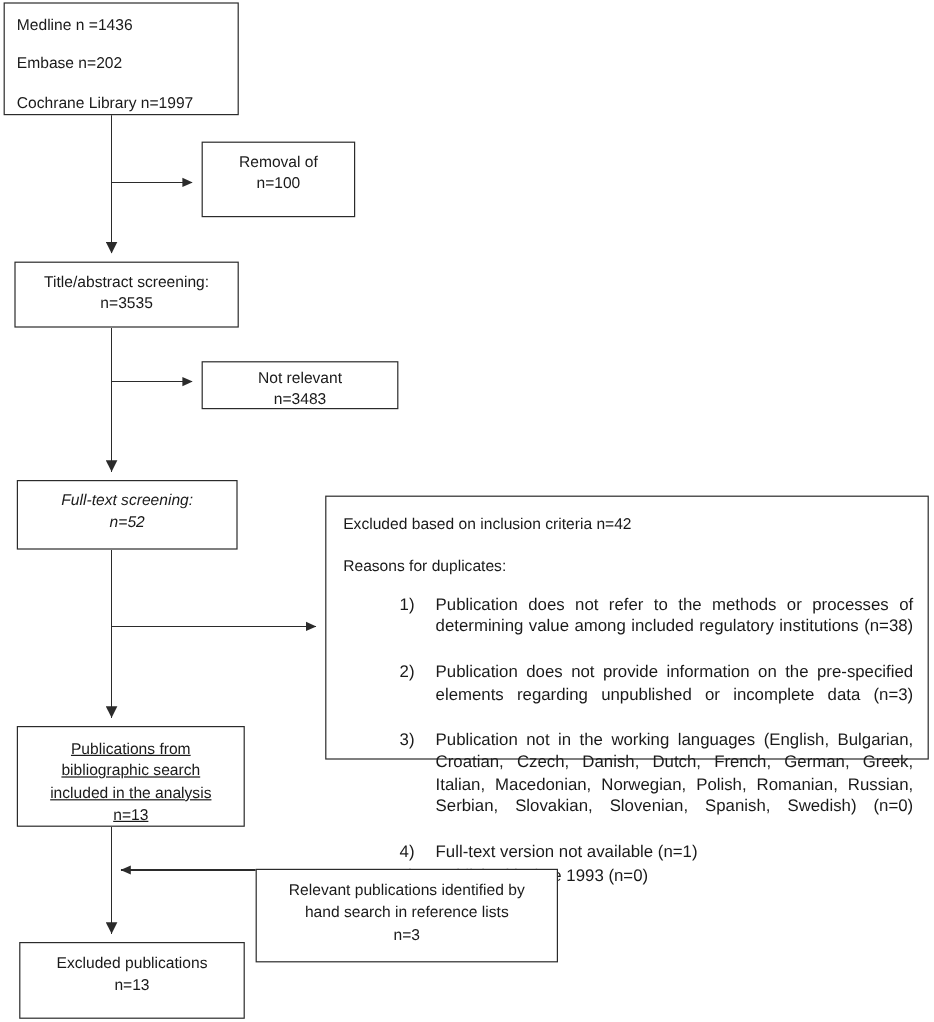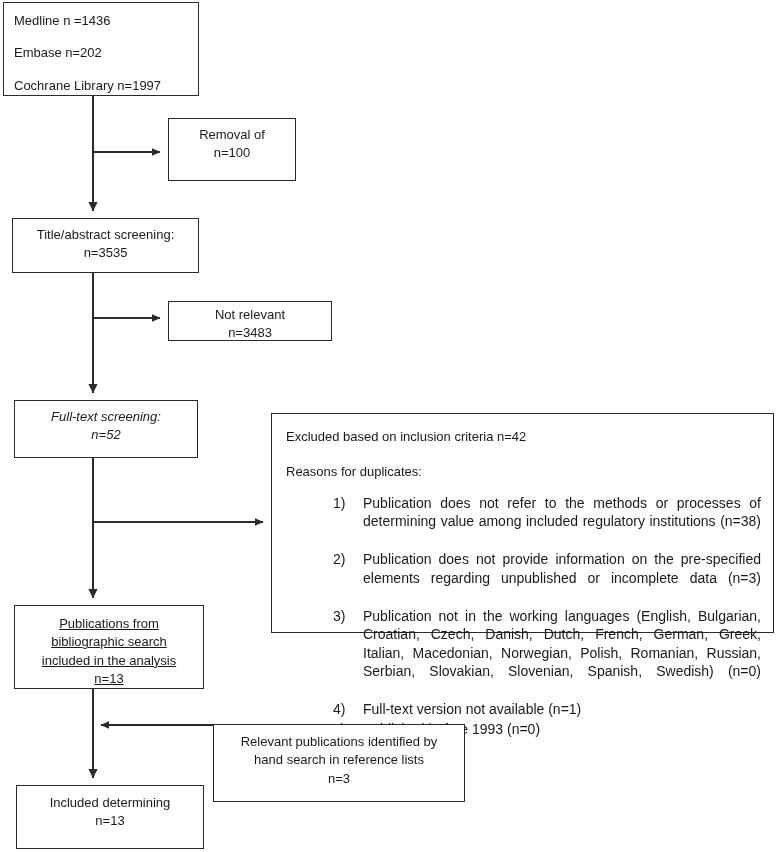--- a/index.html
+++ b/index.html
@@ -239,18 +239,18 @@
   <div class="node centered" id="node-handsearch">
     <div class="inner">
       <span class="line">Relevant publications identified by</span>
       <span class="line">hand search in reference lists</span>
       <span class="line">n=3</span>
     </div>
   </div>
 
   <div class="node centered" id="node-included">
     <div class="inner">
-      <span class="line">Included determining</span>
+      <span class="line">Excluded publications</span>
       <span class="line">n=13</span>
     </div>
   </div>
 
 </div>
 
 </body></html>

